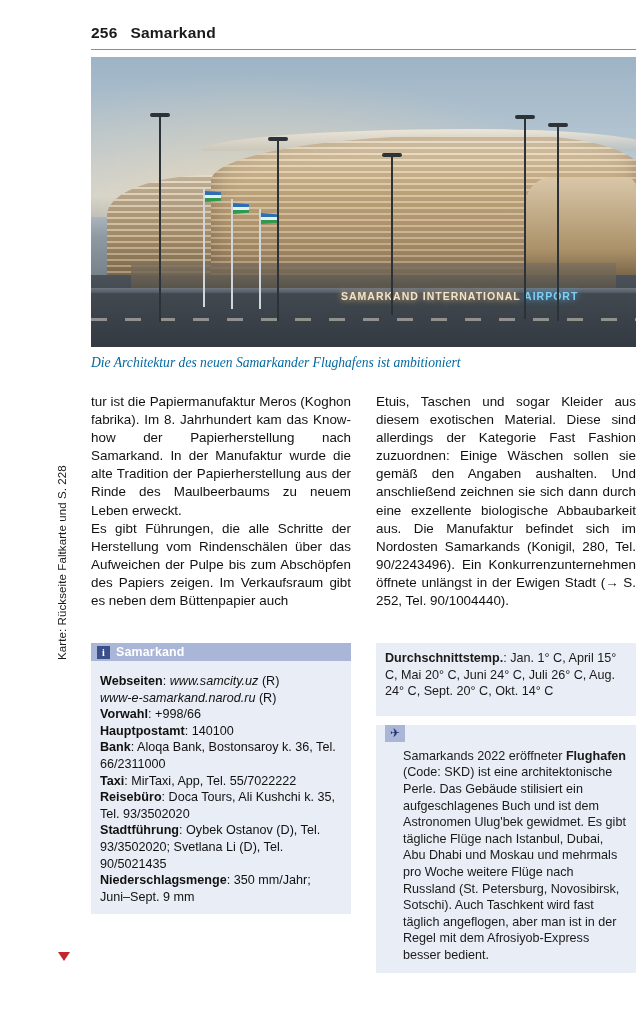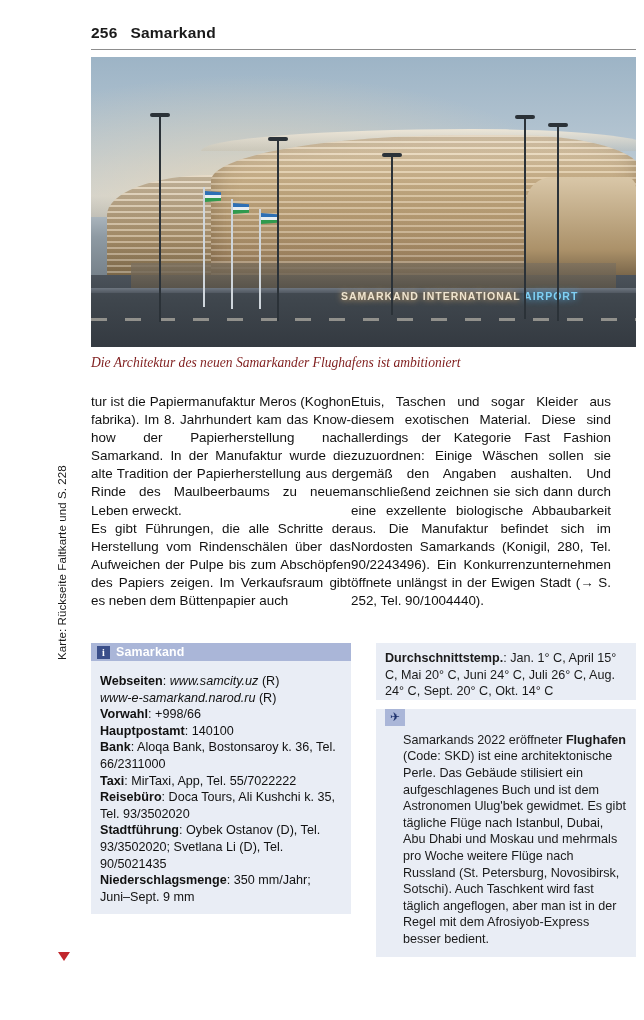--- a/index.html
+++ b/index.html
@@ -233,30 +233,31 @@
 
   
   .photo-caption {
     position: absolute;
     left: 47px;
     top: 355px;
     width: 545px;
     font-family: "Liberation Serif", serif;
     font-style: italic;
     font-size: 13.6px;
-    color: #7f1d1d;
+    color: #0369a1;
   }
 
   
   .cols {
     position: absolute;
     left: 47px;
     top: 393px;
     width: 545px;
     display: flex;
+    gap: 25px;
   }
   .col {
     width: 260px;
     font-size: 13.4px;
     line-height: 18.1px;
     text-align: justify;
     hyphens: auto;
     color: #111;
   }
   .col p { margin: 0; }
@@ -319,21 +320,21 @@
     align-items: center;
     justify-content: center;
     margin: 0 0 6px 0;
   }
   .plane-icon {
     color: #1c2f6b;
     font-size: 12px;
     line-height: 1;
   }
   .right-box-top {
-    padding: 7px 9px 0 9px;
+    padding: 7px 9px 16px 9px;
     font-size: 12.6px;
     line-height: 16.6px;
   }
   .right-box-bottom {
     padding: 0 9px 9px 27px;
     font-size: 12.6px;
     line-height: 16.6px;
     text-align: justify;
     hyphens: auto;
   }

